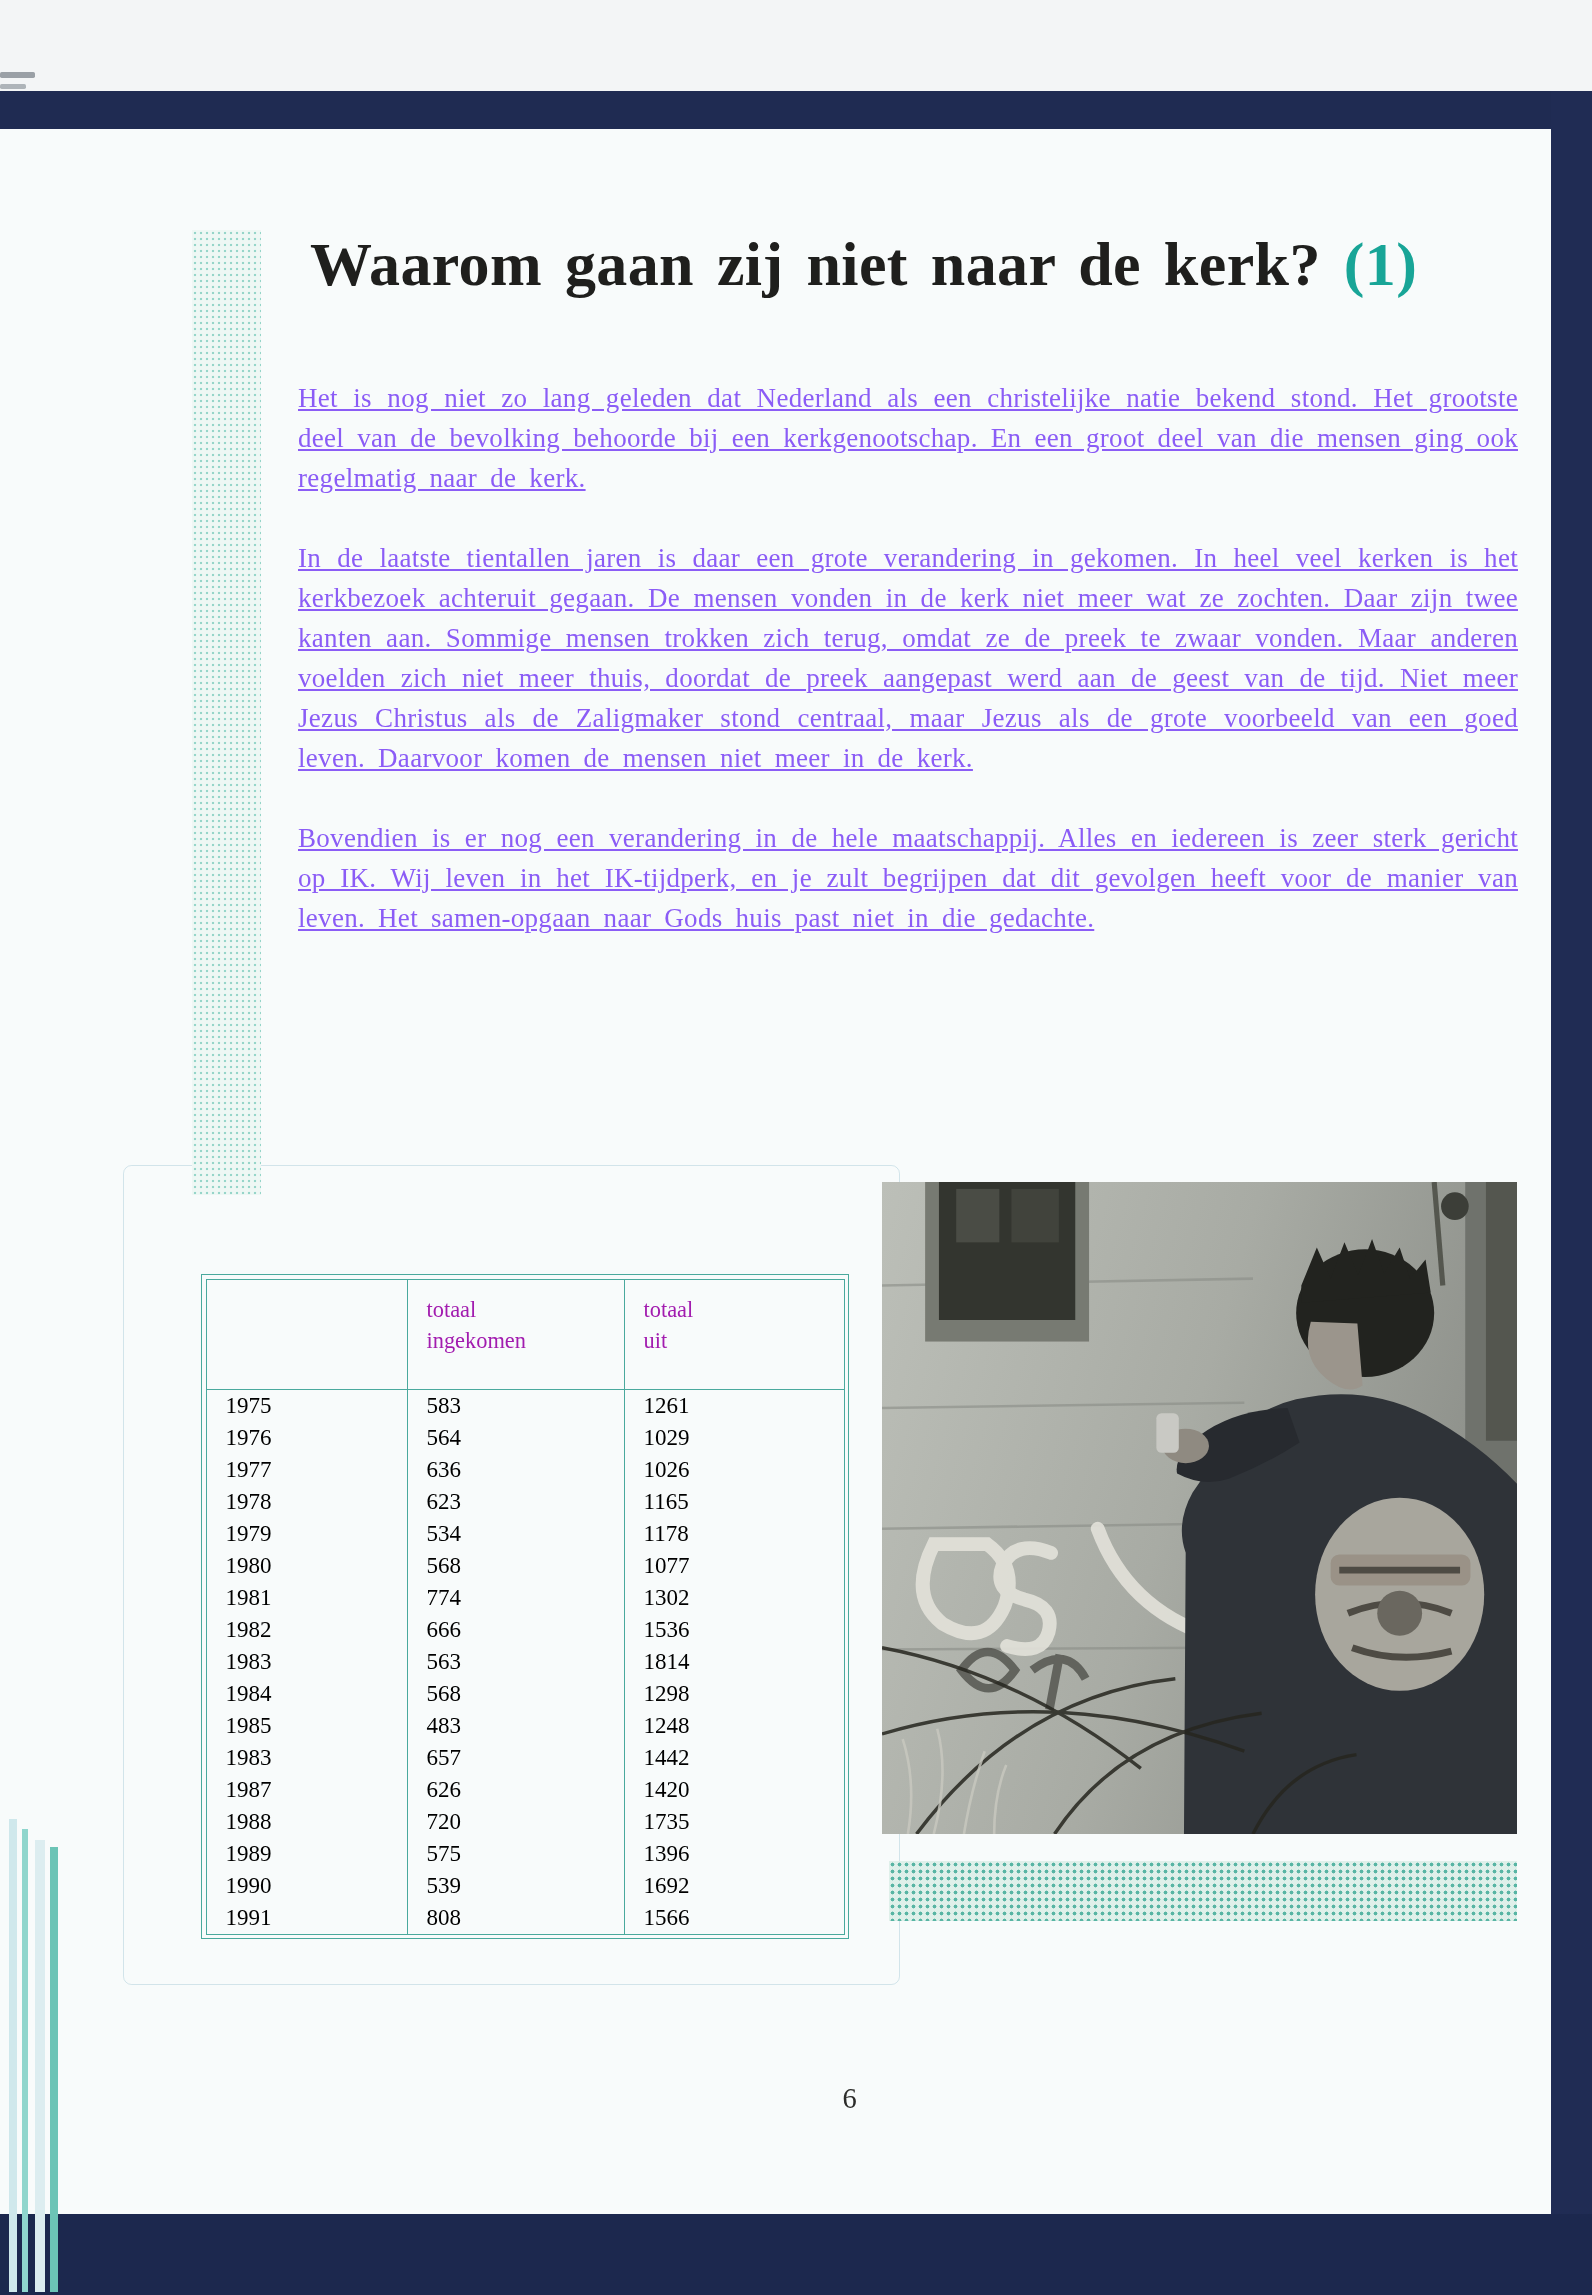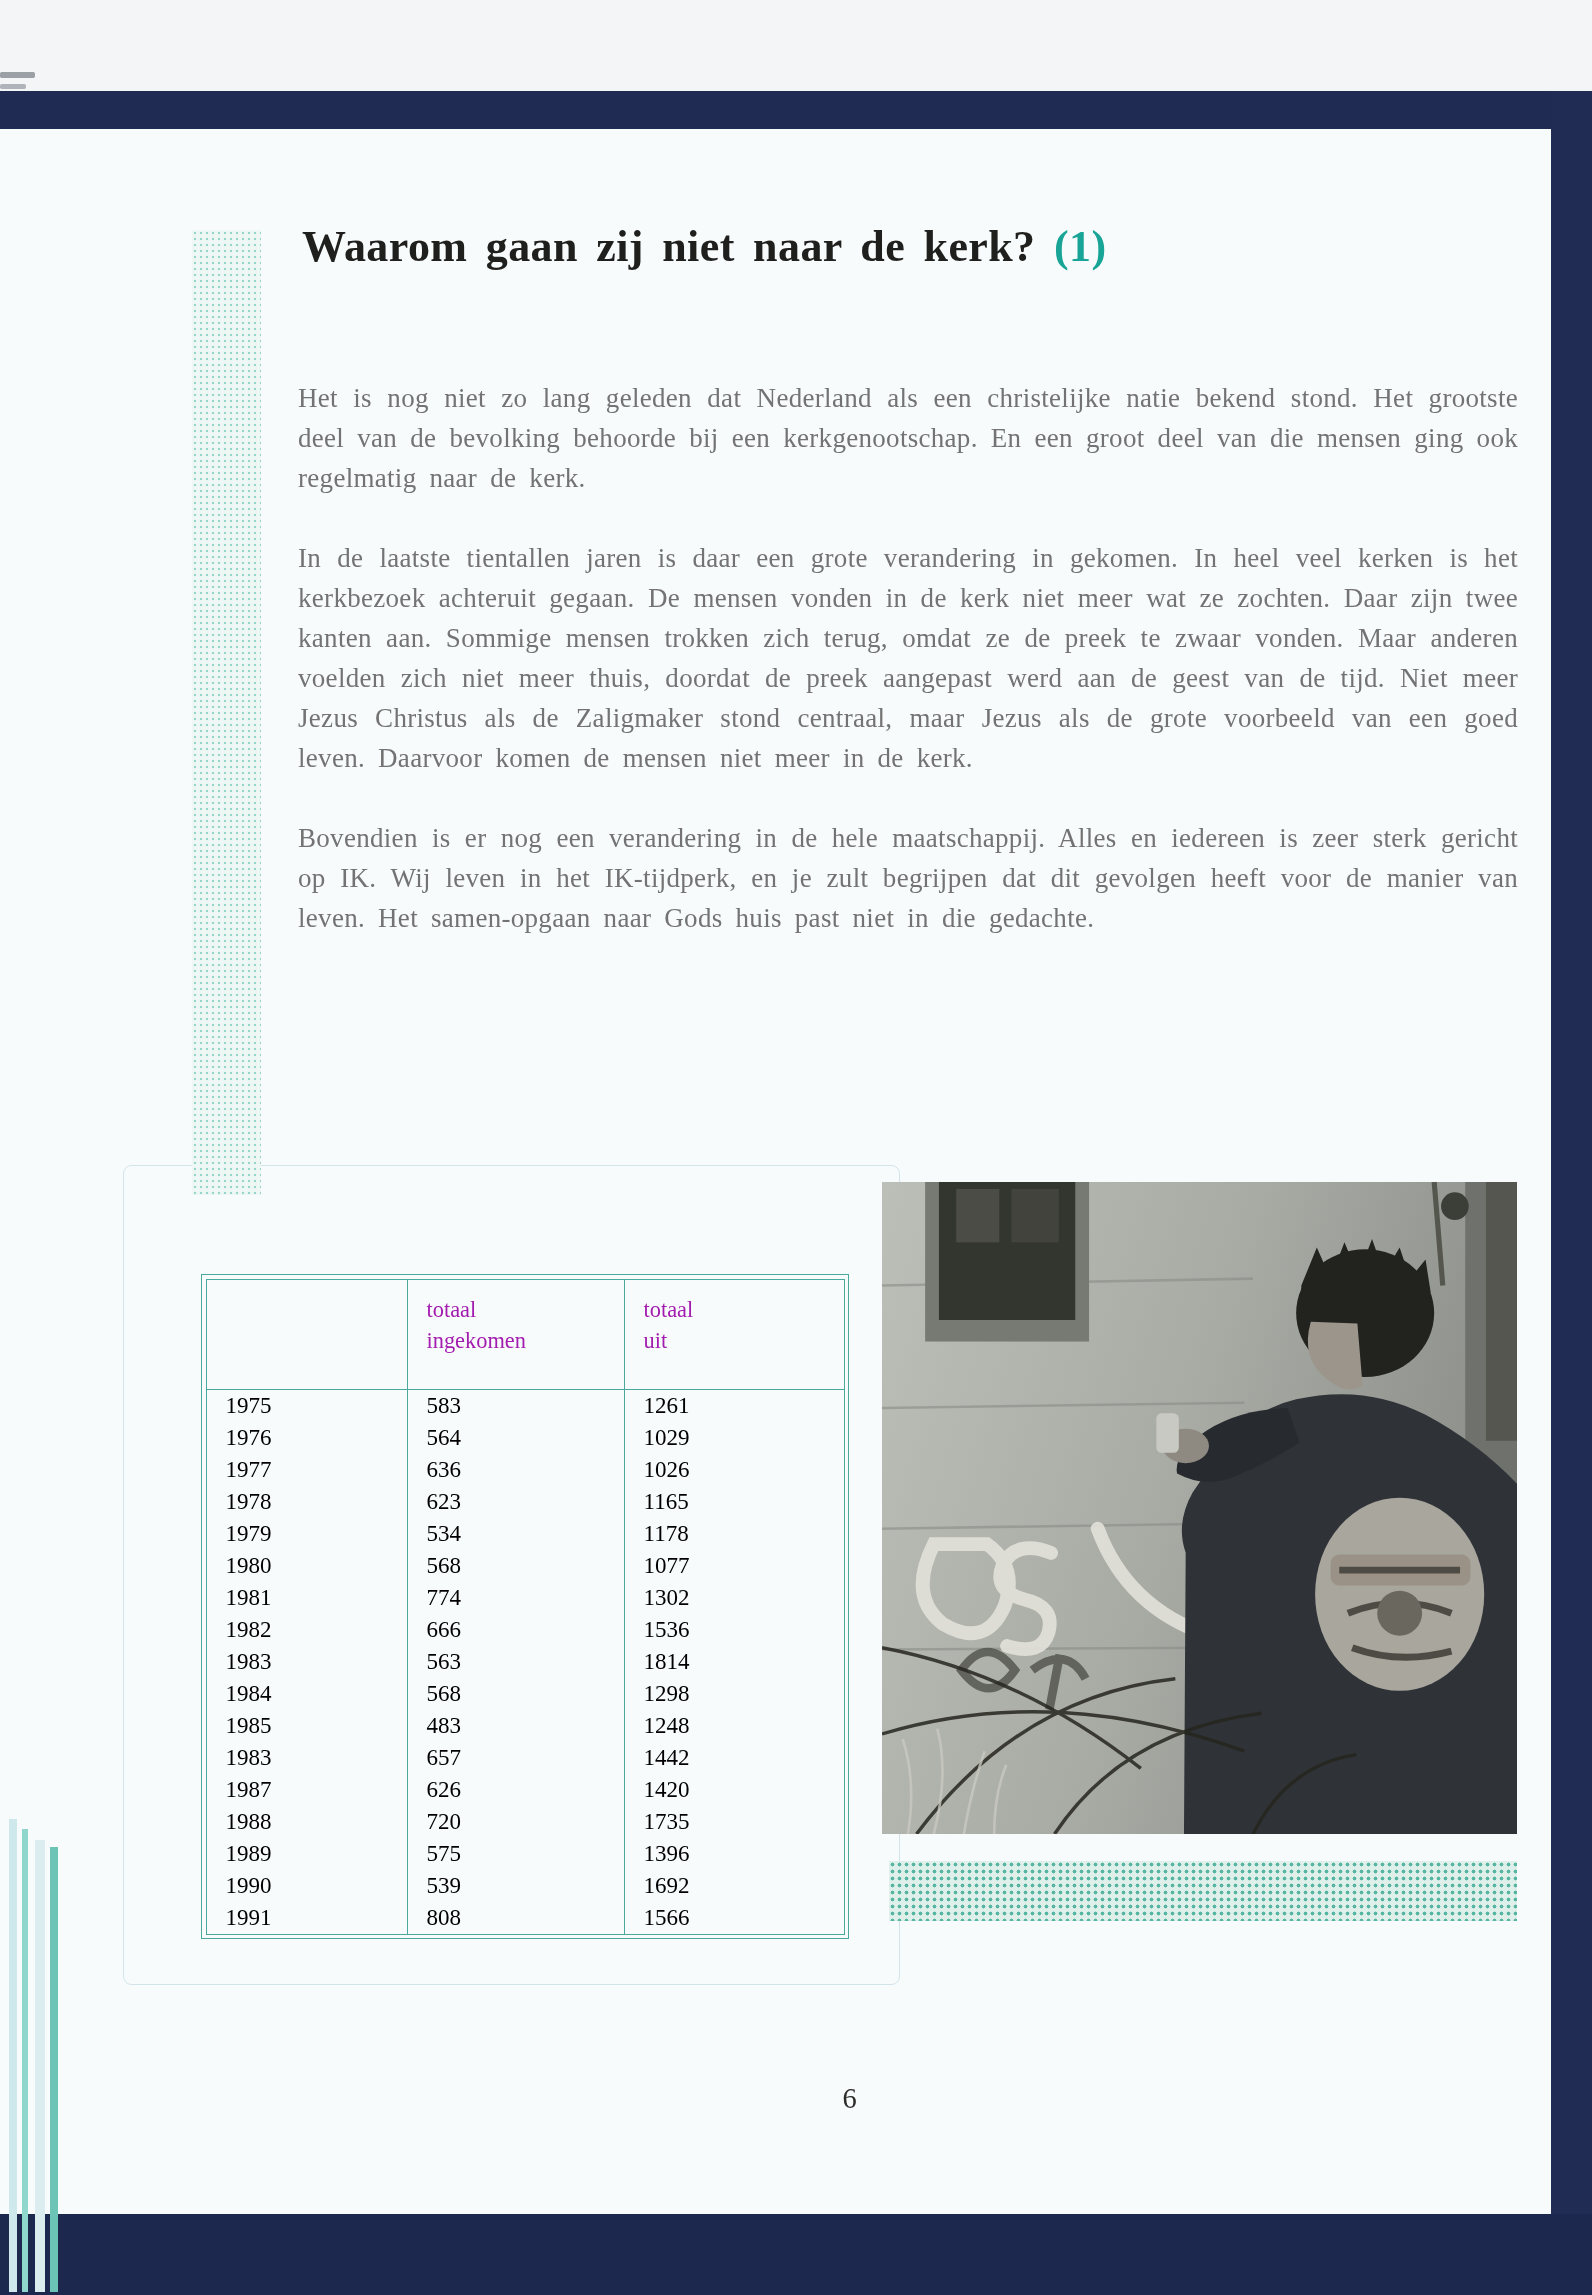--- a/index.html
+++ b/index.html
@@ -40,33 +40,33 @@
   
   .halftone-strip{
     left:192px;top:230px;width:69px;height:965px;
     background-color:#eef7f4;
     background-image:radial-gradient(circle,#96d5c9 1.3px,rgba(0,0,0,0) 1.6px);
     background-size:6px 6px;
   }
 
   
   .title{
-    left:298px;top:217px;margin:4px;
-    font-size:44px;font-weight:700;color:#1f1f1d;
+    left:298px;top:217px;margin:12px;
+    font-size:62px;font-weight:700;color:#1f1f1d;
     letter-spacing:0.4px;word-spacing:7px;
   }
   .title .num{color:#18a597;}
 
   
   .text-block{left:298px;top:378px;width:1220px;}
   .text-block p{
     margin:0 0 40px 0;
     font-size:27px;line-height:40px;
-    color:#737373;text-align:justify;
-    letter-spacing:0.3px;word-spacing:6px;
+    color:#8b5cf6;text-align:justify;
+    letter-spacing:0.3px;word-spacing:6px;text-decoration:underline;
   }
 
   
   .stats-table{
     left:201px;top:1274px;width:639px;
     border:1.7px solid #4aa99d;padding:3.5px;
   }
   .table-inner{
     border:0.9px solid #4aa99d;
     display:grid;

